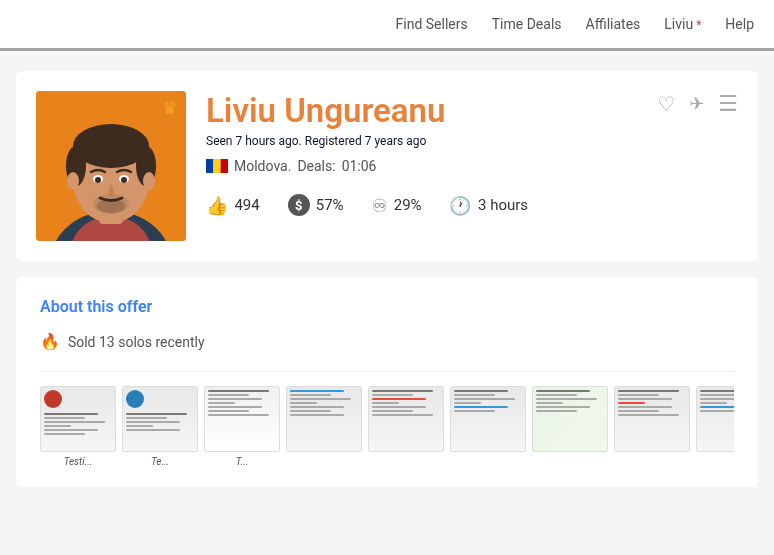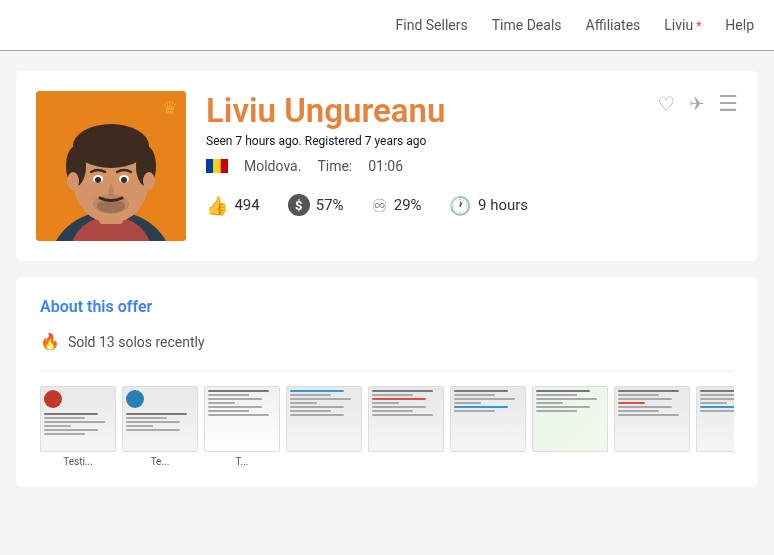--- a/index.html
+++ b/index.html
@@ -7,21 +7,21 @@
       font-family: -apple-system, BlinkMacSystemFont, 'Segoe UI', Roboto, sans-serif;
       background: #f5f5f5;
       color: #333;
       width: 774px;
       min-height: 555px;
     }
 
     
     .header {
       background: #fff;
-      border-bottom: 1px solid #a3a3a3;
+      border-bottom: 3px solid #a3a3a3;
       display: flex;
       justify-content: flex-end;
       align-items: center;
       padding: 0 20px;
       height: 51px;
     }
     .nav-links {
       display: flex;
       gap: 24px;
       align-items: center;
@@ -91,21 +91,21 @@
       margin-bottom: 4px;
     }
     .profile-seen {
       font-size: 12px;
       color: #0f172a;
       margin-bottom: 10px;
     }
     .profile-country {
       display: flex;
       align-items: center;
-      gap: 16px;
+      gap: 6px;
       font-size: 14px;
       color: #555;
       margin-bottom: 20px;
     }
 
     .profile-stats {
       display: flex;
       gap: 28px;
       align-items: center;
       margin-top: 10px;
@@ -171,20 +171,21 @@
       border-top: 1px solid #eee;
       padding-top: 14px;
     }
     .thumb-item {
       flex-shrink: 0;
       width: 76px;
       display: flex;
       flex-direction: column;
       align-items: center;
       gap: 4px;
+      font-style: italic;
     }
     .thumb-img {
       width: 76px;
       height: 66px;
       background: #f0f0f0;
       border: 1px solid #ddd;
       border-radius: 2px;
       overflow: hidden;
       position: relative;
     }
@@ -291,40 +292,40 @@
       <div class="profile-country">
 
         <svg width="22" height="14" viewBox="0 0 22 14">
           <rect x="0" y="0" width="7.3" height="14" fill="#003DA5"></rect>
           <rect x="7.3" y="0" width="7.3" height="14" fill="#FCD116"></rect>
           <rect x="14.6" y="0" width="7.4" height="14" fill="#CC0000"></rect>
 
           <circle cx="11" cy="7" r="3" fill="#FCD116" opacity="0.7"></circle>
         </svg>
         <span>Moldova.</span>
-        <span>Time:</span>
+        <span>Deals:</span>
         <span>01:06</span>
       </div>
 
       <div class="profile-stats">
         <div class="stat-item">
           <span class="stat-icon thumbs">👍</span>
           <span>494</span>
         </div>
         <div class="stat-item">
           <span class="stat-icon dollar" style="font-size:20px; background:#555; color:#fff; border-radius:50%; width:22px; height:22px; display:inline-flex; align-items:center; justify-content:center; font-size:13px; font-weight:bold;">$</span>
           <span>57%</span>
         </div>
         <div class="stat-item">
           <span class="stat-icon recycle">♾</span>
           <span>29%</span>
         </div>
         <div class="stat-item">
           <span class="stat-icon clock">🕐</span>
-          <span>9 hours</span>
+          <span>3 hours</span>
         </div>
       </div>
     </div>
 
     <div class="profile-actions">
       <span class="action-icon" title="Favorite">♡</span>
       <span class="action-icon" title="Send Message" style="font-size:18px;">✈</span>
       <span class="action-icon" title="More options" style="font-size:22px;">☰</span>
     </div>
 

